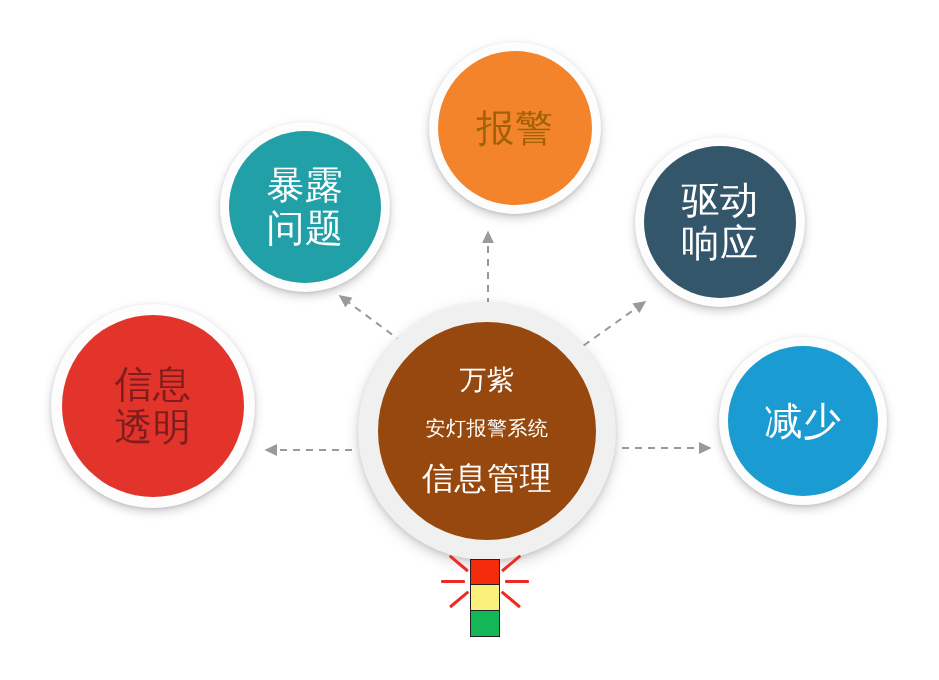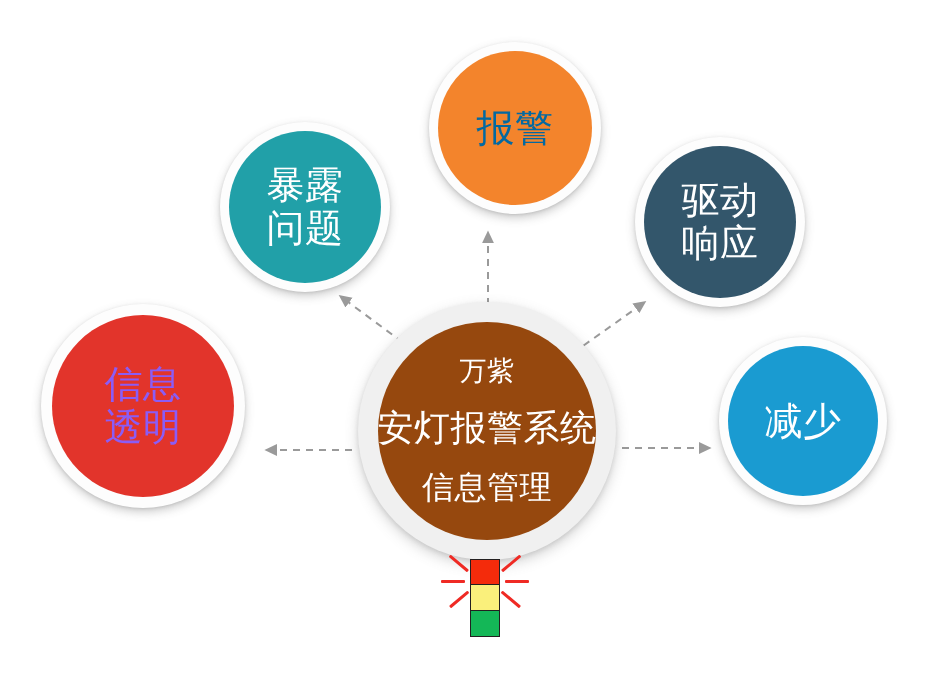--- a/index.html
+++ b/index.html
@@ -84,21 +84,21 @@
     box-shadow: 0 5px 13px rgba(100,100,100,0.28),
                 0 2px 4px rgba(130,130,130,0.20);
   }
   #node-center .disc {
     left: 20px; top: 20px; right: 20px; bottom: 20px;
   }
   #node-center .labels > div {
     font-weight: 400;
   }
   #node-center .c-line1 { font-size: 27px; margin-bottom: 22px; }
-  #node-center .c-line2 { font-size: 36px; margin-bottom: 22px; }
+  #node-center .c-line2 { font-size: 20px; margin-bottom: 22px; }
   #node-center .c-line3 { font-size: 32px; }
 
   
   #andon-light {
     position: absolute;
     width: 120px;
     height: 110px;
   }
   #andon-light .lamp-stack {
     position: absolute;
@@ -136,21 +136,21 @@
 
     <line x1="413" y1="350" x2="340" y2="296" stroke="#9A9A9A" stroke-width="2" stroke-dasharray="7,6" marker-end="url(#arrowhead)"></line>
 
     <line x1="573" y1="353" x2="645" y2="302" stroke="#9A9A9A" stroke-width="2" stroke-dasharray="7,6" marker-end="url(#arrowhead)"></line>
 
     <line x1="352" y1="450" x2="266" y2="450" stroke="#9A9A9A" stroke-width="2" stroke-dasharray="7,6" marker-end="url(#arrowhead)"></line>
 
     <line x1="622" y1="448" x2="710" y2="448" stroke="#9A9A9A" stroke-width="2" stroke-dasharray="7,6" marker-end="url(#arrowhead)"></line>
   </svg>
 
-  <div class="node sat" id="node-alarm-monitoring" style="left: 429px; top: 42px; width: 172px; height: 172px; color: #0369a1;">
+  <div class="node sat" id="node-alarm-monitoring" style="left: 429px; top: 42px; width: 172px; height: 172px; color: #a16207;">
     <span class="ring"></span>
     <span class="disc" style="background:#F3842C;"></span>
     <div class="labels">
       <div>报警</div>
     </div>
   </div>
 
   <div class="node sat" id="node-drive-response" style="left: 635px; top: 137px; width: 170px; height: 170px; color: rgb(255, 255, 255);">
     <span class="ring"></span>
     <span class="disc" style="background:#33566B;"></span>
@@ -162,21 +162,21 @@
 
   <div class="node sat" id="node-expose-problems" style="left: 220px; top: 122px; width: 170px; height: 170px; color: rgb(255, 255, 255);">
     <span class="ring"></span>
     <span class="disc" style="background:#21A0A8;"></span>
     <div class="labels">
       <div>暴露</div>
       <div>问题</div>
     </div>
   </div>
 
-  <div class="node sat" id="node-information-transparency" style="left: 41px; top: 304px; width: 204px; height: 204px; color: #8b5cf6;">
+  <div class="node sat" id="node-information-transparency" style="left: 51px; top: 304px; width: 204px; height: 204px; color: #7f1d1d;">
     <span class="ring"></span>
     <span class="disc" style="background:#E2342B; left:11px; top:11px; right:11px; bottom:11px;"></span>
     <div class="labels">
       <div>信息</div>
       <div>透明</div>
     </div>
   </div>
 
   <div class="node sat" id="node-reduce-waste" style="left: 719px; top: 337px; width: 168px; height: 168px; color: rgb(255, 255, 255); text-align: center;">
     <span class="ring"></span>

